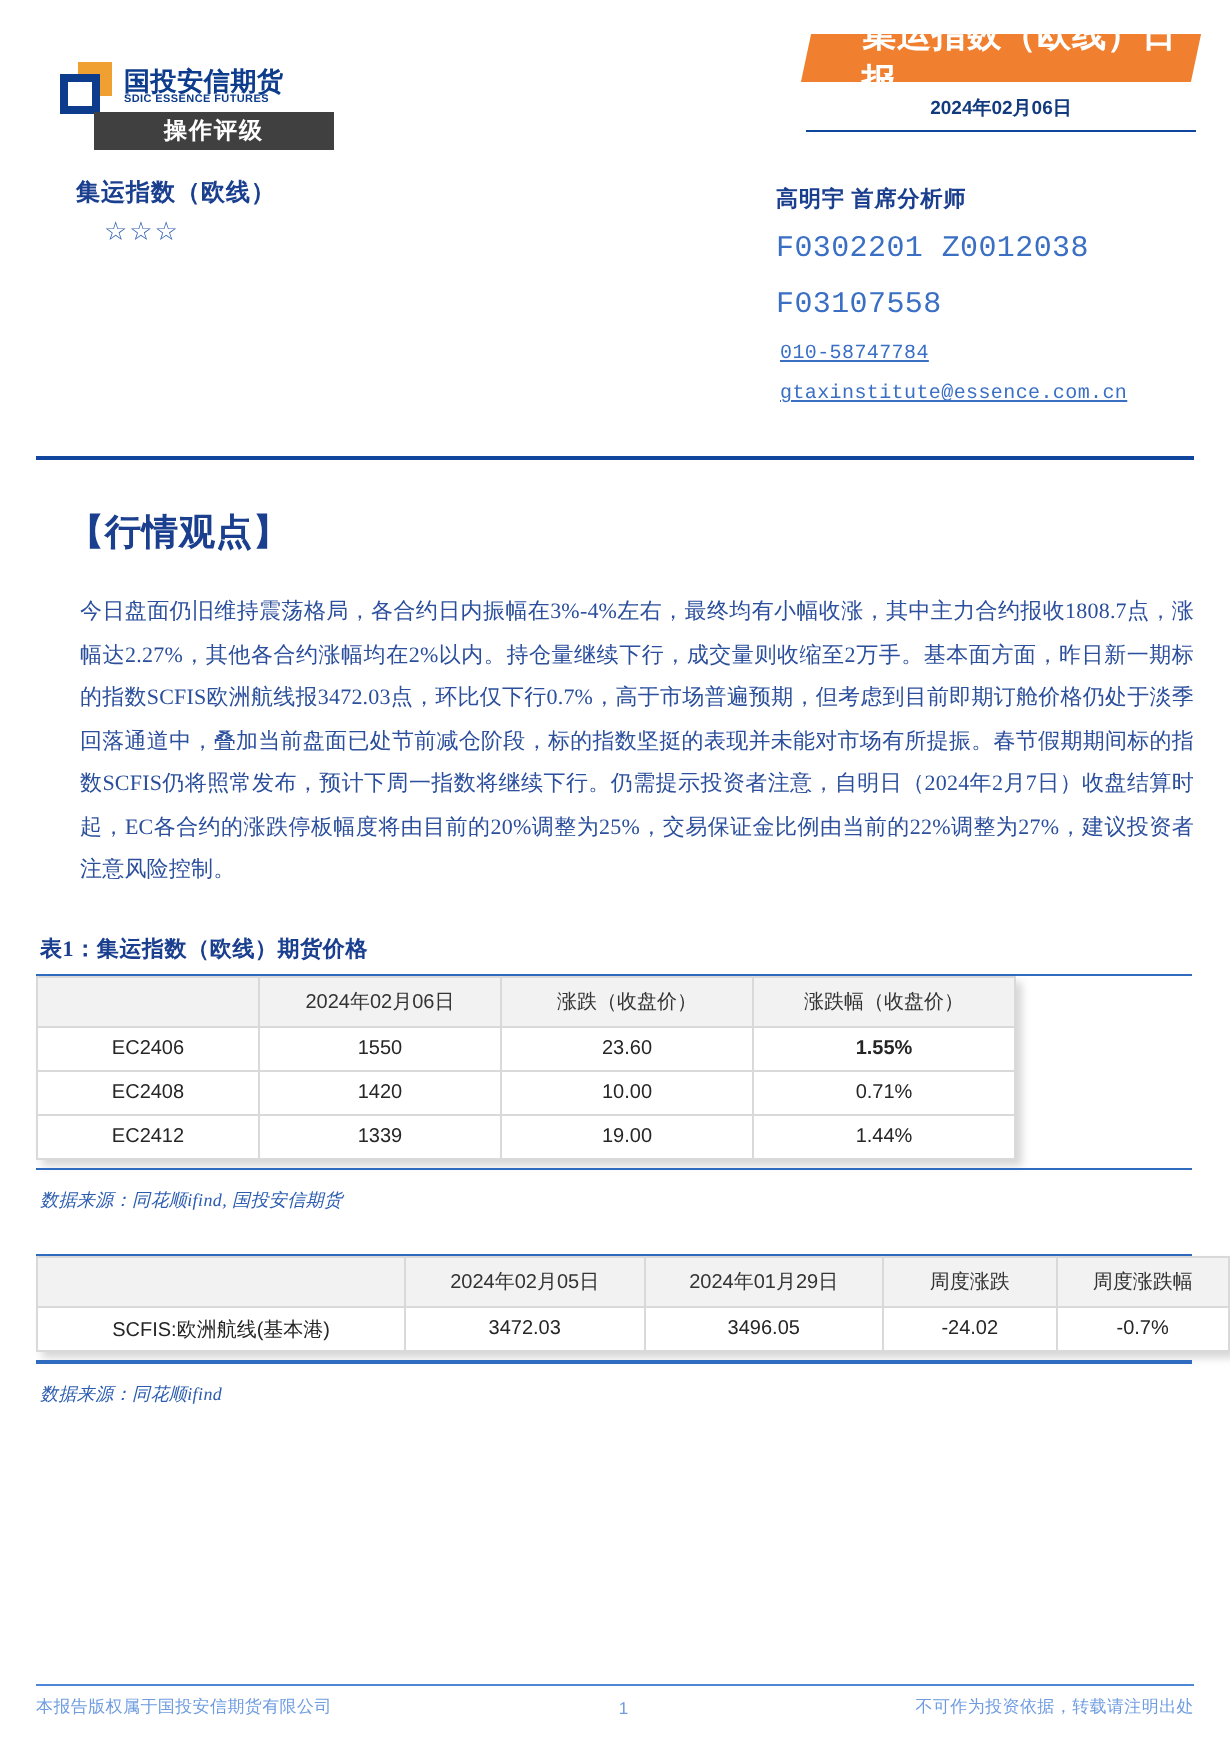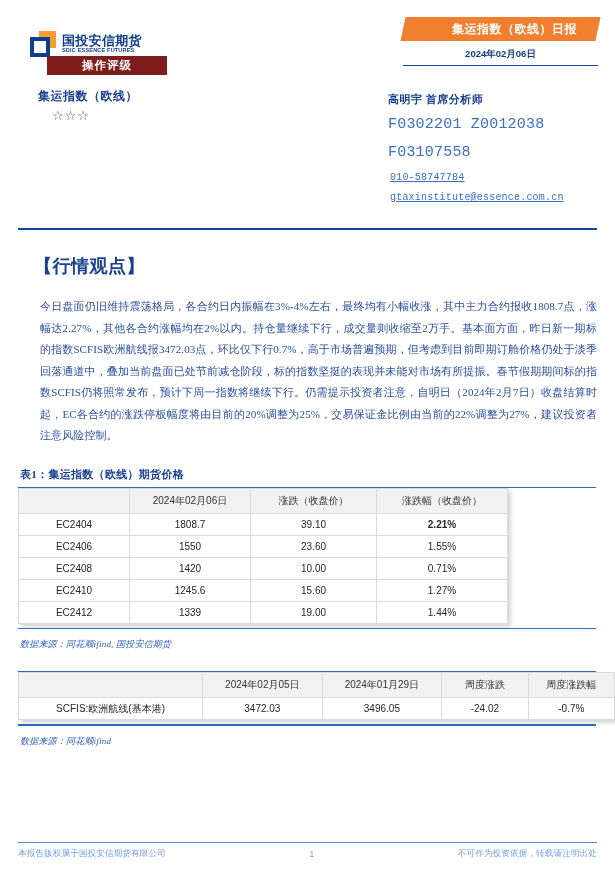--- a/index.html
+++ b/index.html
@@ -79,21 +79,21 @@
     letter-spacing: 0.2px;
     margin-top: 1px;
   }
 
   .rating-bar {
     position: absolute;
     left: 47px;
     top: 56px;
     width: 120px;
     height: 19px;
-    background: #7f1d1d;
+    background: #404040;
     color: #ffffff;
     font-size: 11.5px;
     font-weight: bold;
     display: flex;
     align-items: center;
     justify-content: center;
     letter-spacing: 1px;
   }
 
   .rating-name {
@@ -127,21 +127,21 @@
     background: #F08030;
     transform: skewX(-12deg);
   }
   .report-banner .label {
     position: absolute;
     inset: 0;
     display: flex;
     align-items: center;
     justify-content: center;
     color: #ffffff;
-    font-size: 12px;
+    font-size: 17px;
     font-weight: bold;
     letter-spacing: 0.5px;
     padding-left: 28px;
   }
 
   .report-date {
     position: absolute;
     left: 403px;
     top: 48px;
     width: 195px;
@@ -368,42 +368,30 @@
       <thead>
         <tr>
           <td></td>
           <td>2024年02月06日</td>
           <td>涨跌（收盘价）</td>
           <td>涨跌幅（收盘价）</td>
         </tr>
       </thead>
       <tbody>
         <tr>
-          <td>EC2404</td>
-          <td>1808.7</td>
-          <td>39.10</td>
-          <td>2.21%</td>
-        </tr>
-        <tr>
           <td>EC2406</td>
           <td>1550</td>
           <td>23.60</td>
           <td>1.55%</td>
         </tr>
         <tr>
           <td>EC2408</td>
           <td>1420</td>
           <td>10.00</td>
           <td>0.71%</td>
-        </tr>
-        <tr>
-          <td>EC2410</td>
-          <td>1245.6</td>
-          <td>15.60</td>
-          <td>1.27%</td>
         </tr>
         <tr>
           <td>EC2412</td>
           <td>1339</td>
           <td>19.00</td>
           <td>1.44%</td>
         </tr>
       </tbody>
     </table>
   </div>

